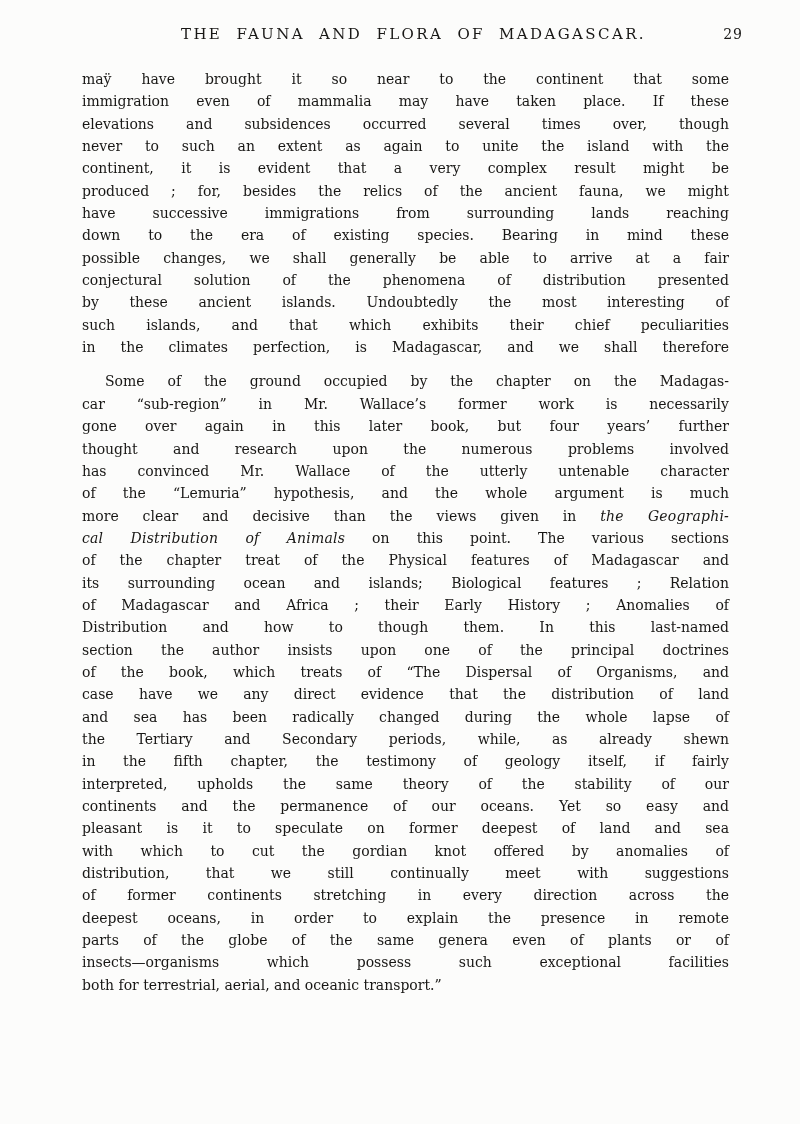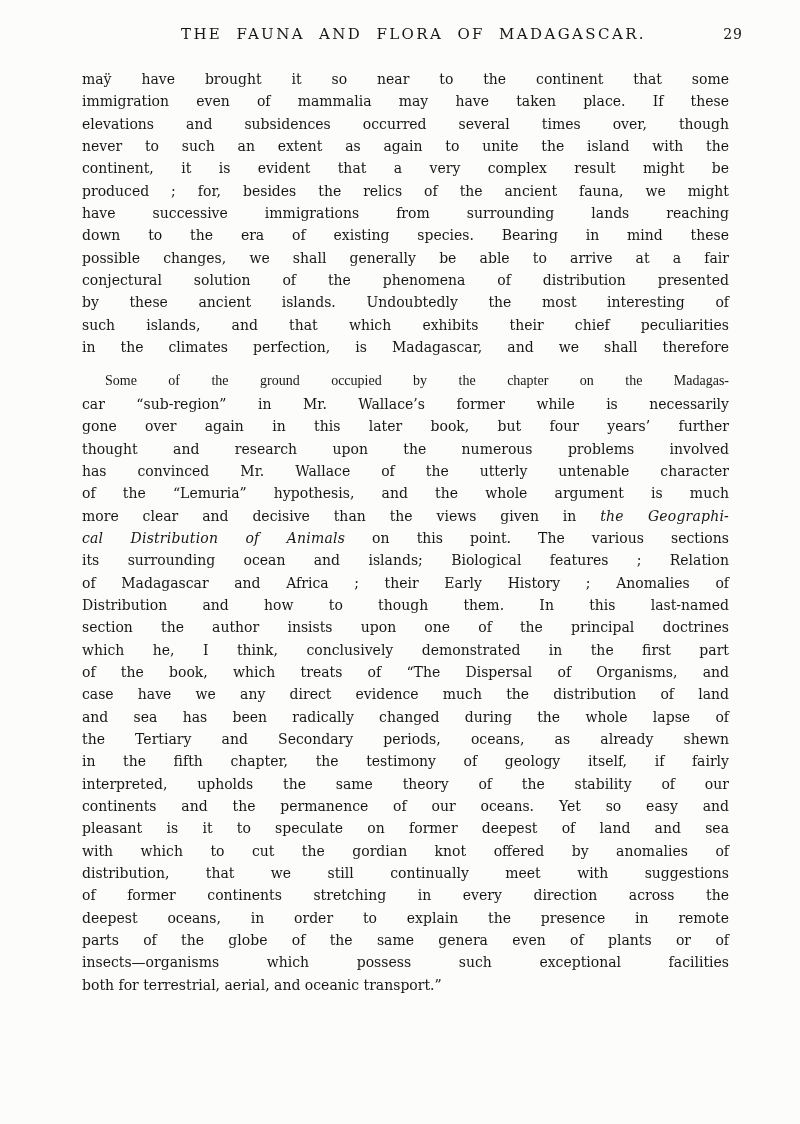--- a/index.html
+++ b/index.html
@@ -50,21 +50,20 @@
   }
   .line {
     text-align: justify;
     text-align-last: justify;
   }
   .line-last {
     text-align-last: left;
   }
   .line-indent {
     text-indent: 23px;
-    font-family: Liberation Serif, serif;
   }
   .line i {
     font-style: italic;
     letter-spacing: 0.2px;
   }
 </style>
 </head>
 <body>
 
 <div class="page">
@@ -84,36 +83,36 @@
         <div class="line"><span>have successive immigrations from surrounding lands reaching</span></div>
         <div class="line"><span>down to the era of existing species. Bearing in mind these</span></div>
         <div class="line"><span>possible changes, we shall generally be able to arrive at a fair</span></div>
         <div class="line"><span>conjectural solution of the phenomena of distribution presented</span></div>
         <div class="line"><span>by these ancient islands. Undoubtedly the most interesting of</span></div>
         <div class="line"><span>such islands, and that which exhibits their chief peculiarities</span></div>
         <div class="line"><span>in the climates perfection, is Madagascar, and we shall therefore</span></div>
       </div>
       <div class="paragraph">
         <div class="line line-indent"><span>Some of the ground occupied by the chapter on the Madagas-</span></div>
-        <div class="line"><span>car “sub-region” in Mr. Wallace’s former while is necessarily</span></div>
+        <div class="line"><span>car “sub-region” in Mr. Wallace’s former work is necessarily</span></div>
         <div class="line"><span>gone over again in this later book, but four years’ further</span></div>
         <div class="line"><span>thought and research upon the numerous problems involved</span></div>
         <div class="line"><span>has convinced Mr. Wallace of the utterly untenable character</span></div>
         <div class="line"><span>of the “Lemuria” hypothesis, and the whole argument is much</span></div>
         <div class="line"><span>more clear and decisive than the views given in </span><i>the Geographi-</i></div>
         <div class="line"><i>cal Distribution of Animals</i><span> on this point. The various sections</span></div>
+        <div class="line"><span>of the chapter treat of the Physical features of Madagascar and</span></div>
         <div class="line"><span>its surrounding ocean and islands; Biological features ; Relation</span></div>
         <div class="line"><span>of Madagascar and Africa ; their Early History ; Anomalies of</span></div>
         <div class="line"><span>Distribution and how to though them. In this last-named</span></div>
         <div class="line"><span>section the author insists upon one of the principal doctrines</span></div>
-        <div class="line"><span>which he, I think, conclusively demonstrated in the first part</span></div>
         <div class="line"><span>of the book, which treats of “The Dispersal of Organisms, and</span></div>
-        <div class="line"><span>case have we any direct evidence much the distribution of land</span></div>
+        <div class="line"><span>case have we any direct evidence that the distribution of land</span></div>
         <div class="line"><span>and sea has been radically changed during the whole lapse of</span></div>
-        <div class="line"><span>the Tertiary and Secondary periods, oceans, as already shewn</span></div>
+        <div class="line"><span>the Tertiary and Secondary periods, while, as already shewn</span></div>
         <div class="line"><span>in the fifth chapter, the testimony of geology itself, if fairly</span></div>
         <div class="line"><span>interpreted, upholds the same theory of the stability of our</span></div>
         <div class="line"><span>continents and the permanence of our oceans. Yet so easy and</span></div>
         <div class="line"><span>pleasant is it to speculate on former deepest of land and sea</span></div>
         <div class="line"><span>with which to cut the gordian knot offered by anomalies of</span></div>
         <div class="line"><span>distribution, that we still continually meet with suggestions</span></div>
         <div class="line"><span>of former continents stretching in every direction across the</span></div>
         <div class="line"><span>deepest oceans, in order to explain the presence in remote</span></div>
         <div class="line"><span>parts of the globe of the same genera even of plants or of</span></div>
         <div class="line"><span>insects—organisms which possess such exceptional facilities</span></div>

